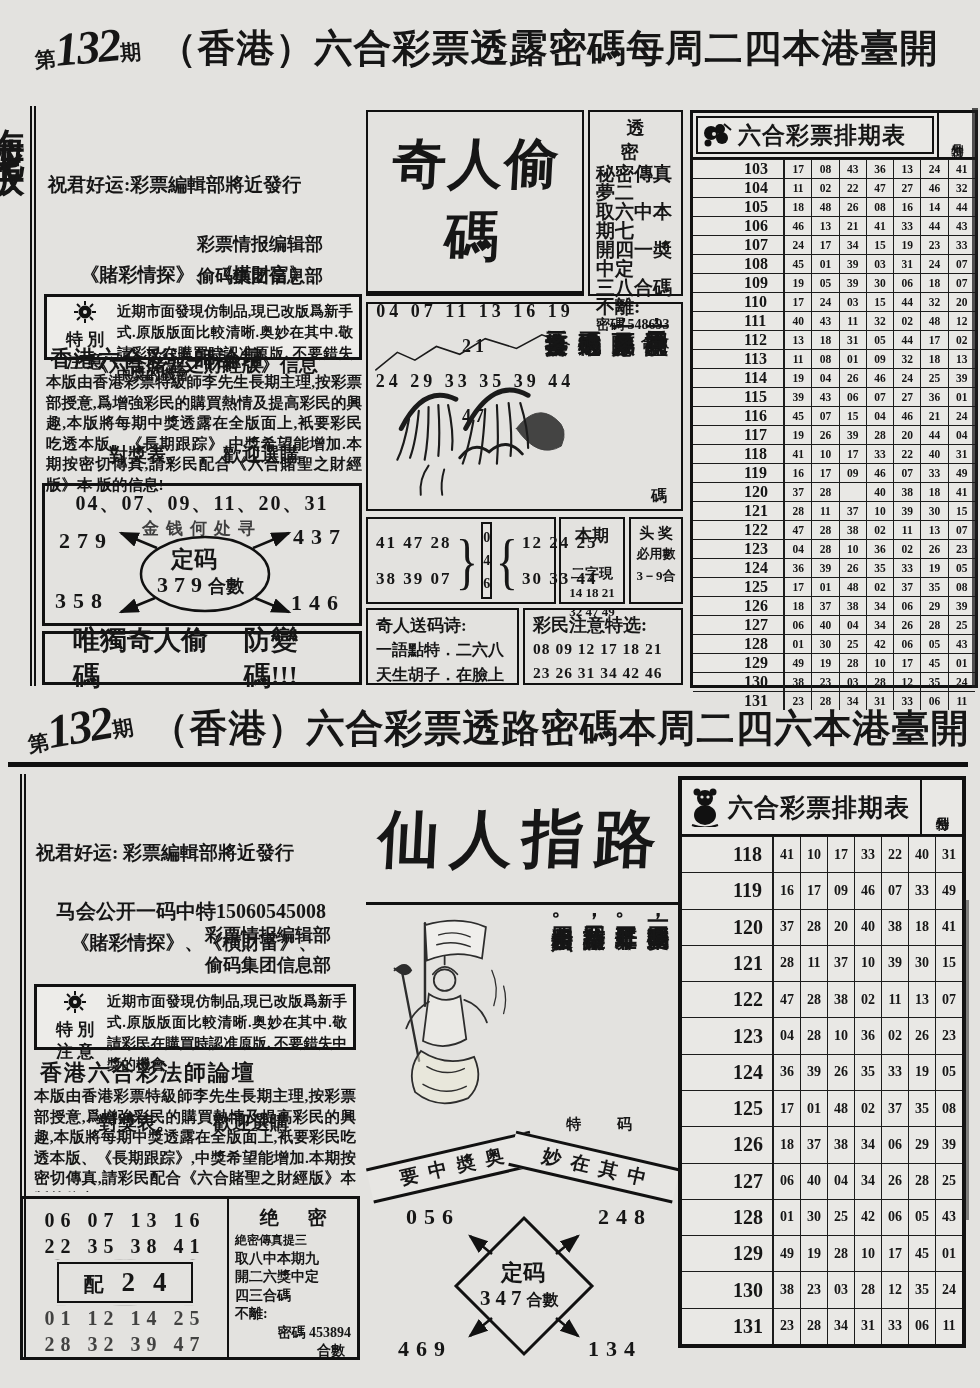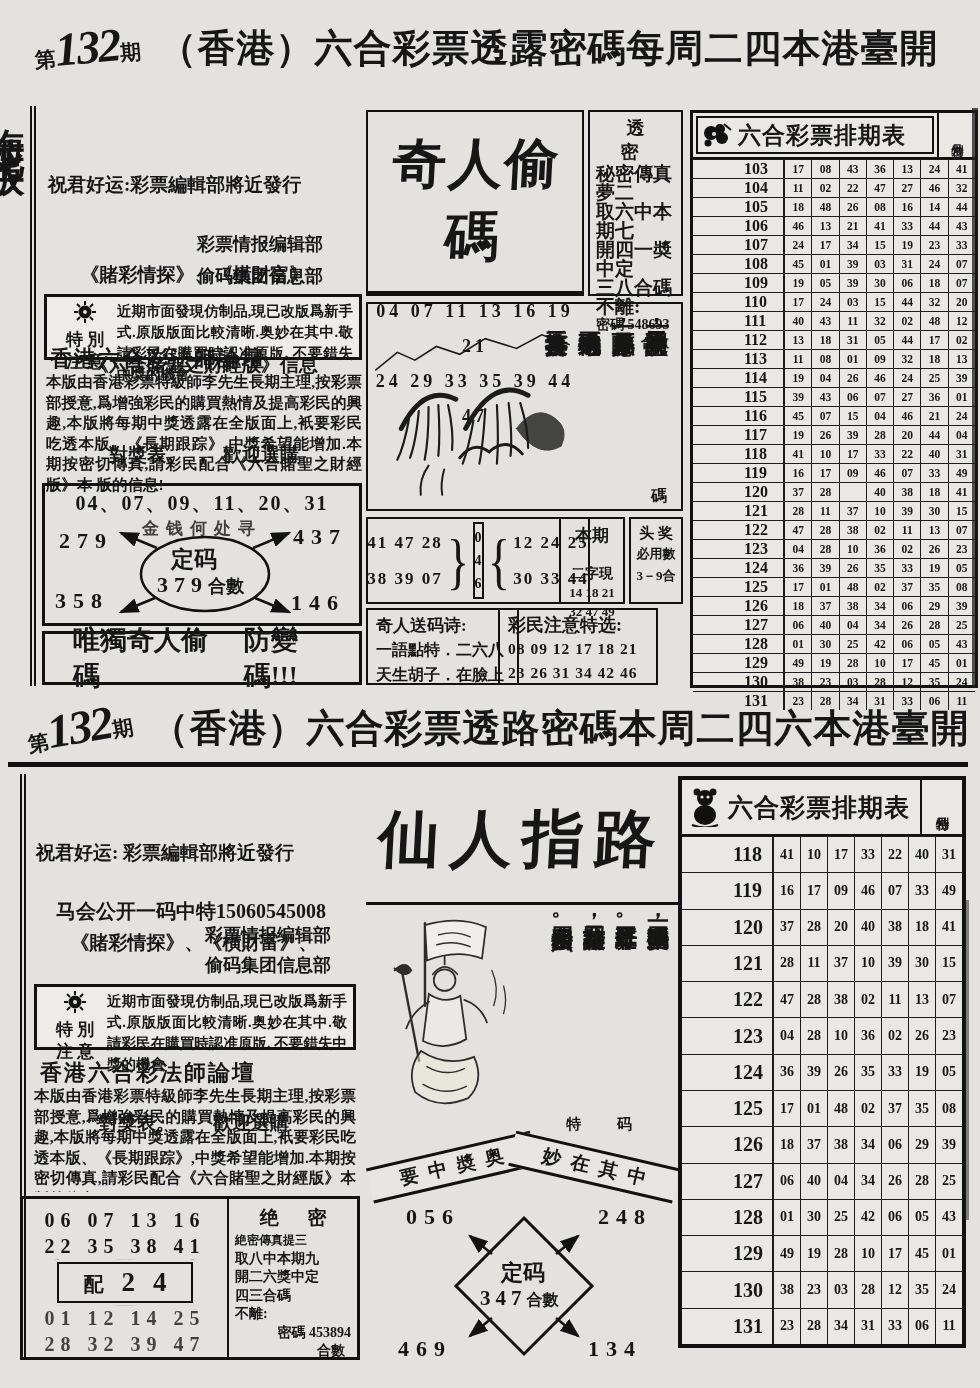--- a/index.html
+++ b/index.html
@@ -225,21 +225,21 @@
   </svg>
   <div class="vpoem abs" style="right:8px;top:10px;height:186px;font-size:23px;line-height:1.45;">
     <span>說一又二不盡同，</span>
     <span>一呼百應兄弟多，</span>
     <span>三七乘機來透碼</span>
     <span>接二連三驚喜多</span>
   </div>
   <div class="abs" style="right:14px;bottom:2px;font-size:16px;font-weight:bold;">碼</div>
 </div>
 
-<div class="abs box2 codes-box" style="left:366px;top:517px;width:224px;height:87px;justify-content:center;">
+<div class="abs box2 codes-box" style="left:366px;top:517px;width:190px;height:87px;">
   <div class="code-rows" style="padding-left:4px;">
     <div>41 47 28</div>
     <div>38 39 07</div>
   </div>
   <div class="brace">}</div>
   <div class="vdigits">
     <div>0</div>
     <div>4</div>
     <div>6</div>
   </div>
@@ -261,21 +261,21 @@
   <div style="font-size:15px;">头 奖</div>
   <div style="font-size:13px;line-height:22px;">必用數</div>
   <div style="font-size:13px;line-height:22px;">3－9合</div>
 </div>
 
 <div class="abs box2 gift" style="left:366px;top:608px;width:153px;height:77px;">
   <div class="gift-title">奇人送码诗:</div>
   <div class="gift-line">一語點特．二六八</div>
   <div class="gift-line">天生胡子．在臉上</div>
 </div>
-<div class="abs box2 pick" style="left:498px;top:608px;width:160px;height:77px;">
+<div class="abs box2 pick" style="left:523px;top:608px;width:160px;height:77px;">
   <div class="pick-title">彩民注意特选:</div>
   <div class="pick-line">08 09 12 17 18 21</div>
   <div class="pick-line">23 26 31 34 42 46</div>
 </div>
 
 <div class="abs box sched top-sched" style="left:690px;top:110px;width:288px;height:578px;">
   <div class="sched-header" style="height:44px;">
     <div class="sched-title-cell">
       <svg width="30" height="28" viewBox="0 0 30 28">
         <circle cx="9" cy="12" r="7" fill="#111"></circle>

